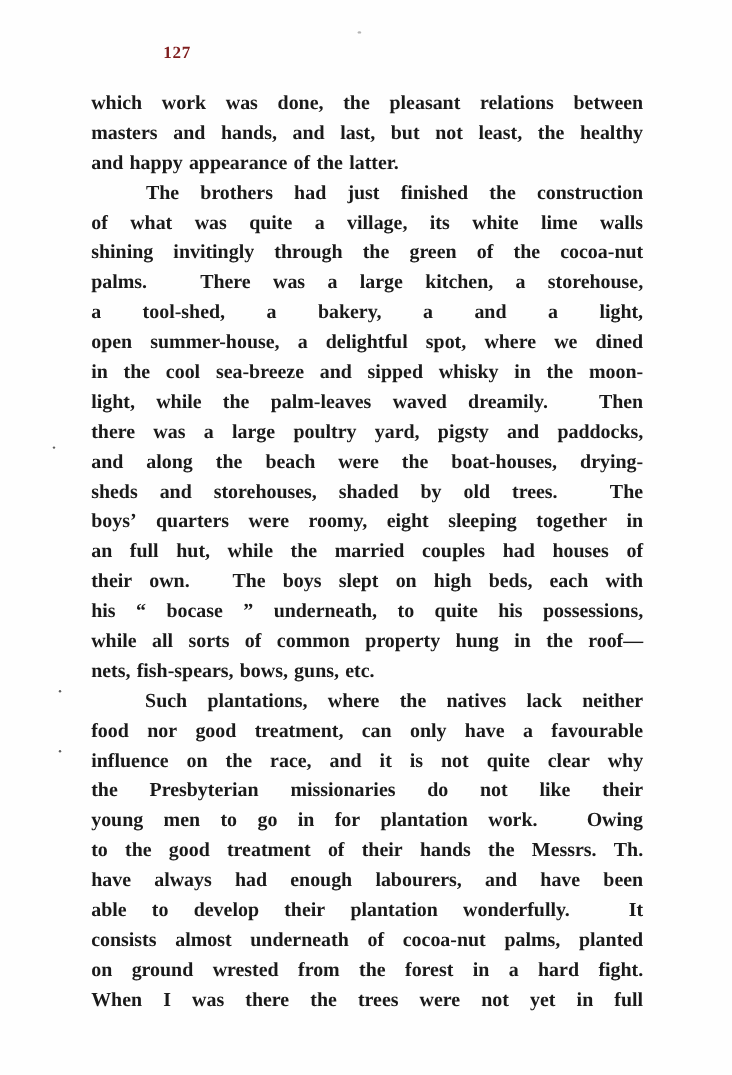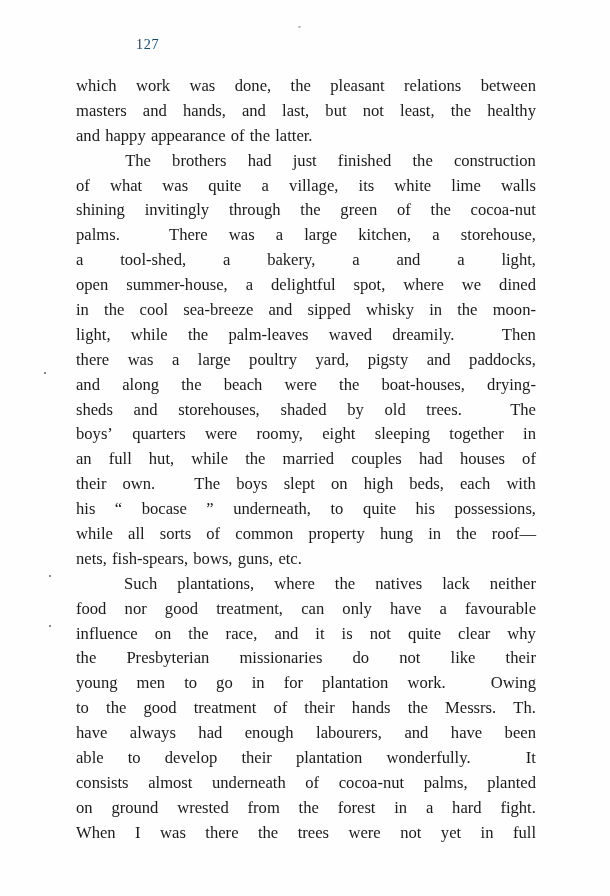--- a/index.html
+++ b/index.html
@@ -37,23 +37,23 @@
     font-size: 14.2px;
     letter-spacing: 1.35px;
     word-spacing: 3.2px;
     font-weight: 600;
     color: #101010;
     white-space: nowrap;
     margin-left: 68px;
   }
   #head-folio {
     font-size: 14.2px;
-    font-weight: 400;
+    font-weight: 700;
     letter-spacing: 0.6px;
-    color: #0c4a6e;
+    color: #7f1d1d;
     margin-left: 60px;
     white-space: nowrap;
   }
 
   
   #textblock {
     position: absolute;
     left: 76px;
     top: 74px;
     width: 460px;
@@ -61,20 +61,21 @@
 
   .line {
     display: flex;
     height: 24.9px;
     align-items: baseline;
     font-size: 16.6px;
     line-height: 24.9px;
     color: #1a1a1a;
     white-space: pre;
     position: relative;
+    font-weight: bold;
   }
 
   
   .line.just {
     justify-content: space-between;
     width: 460px;
   }
   
   .line.flush {
     justify-content: flex-start;

